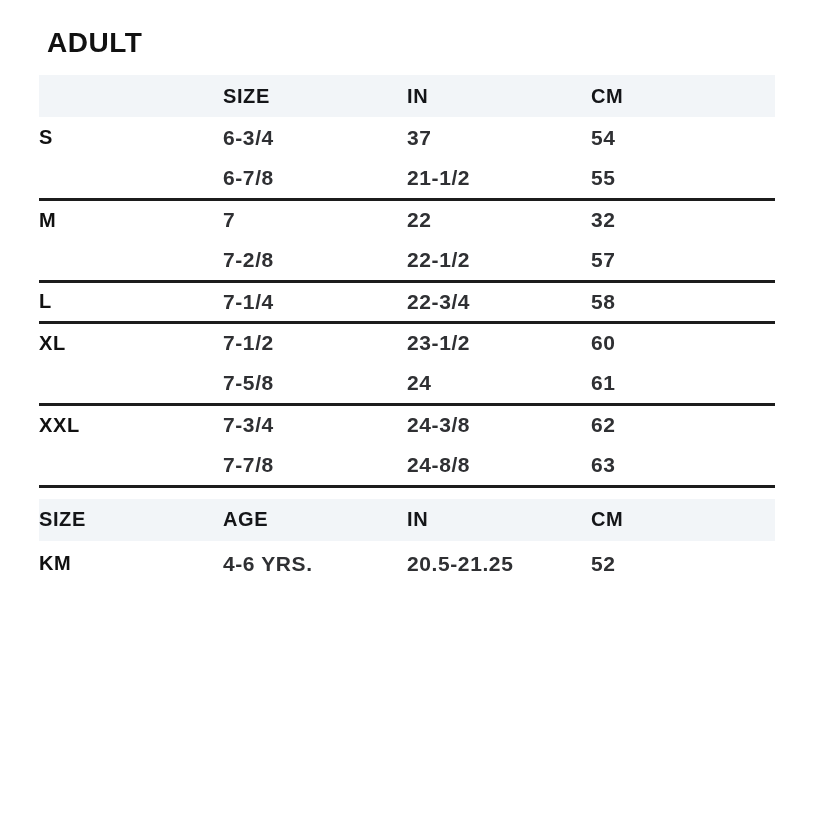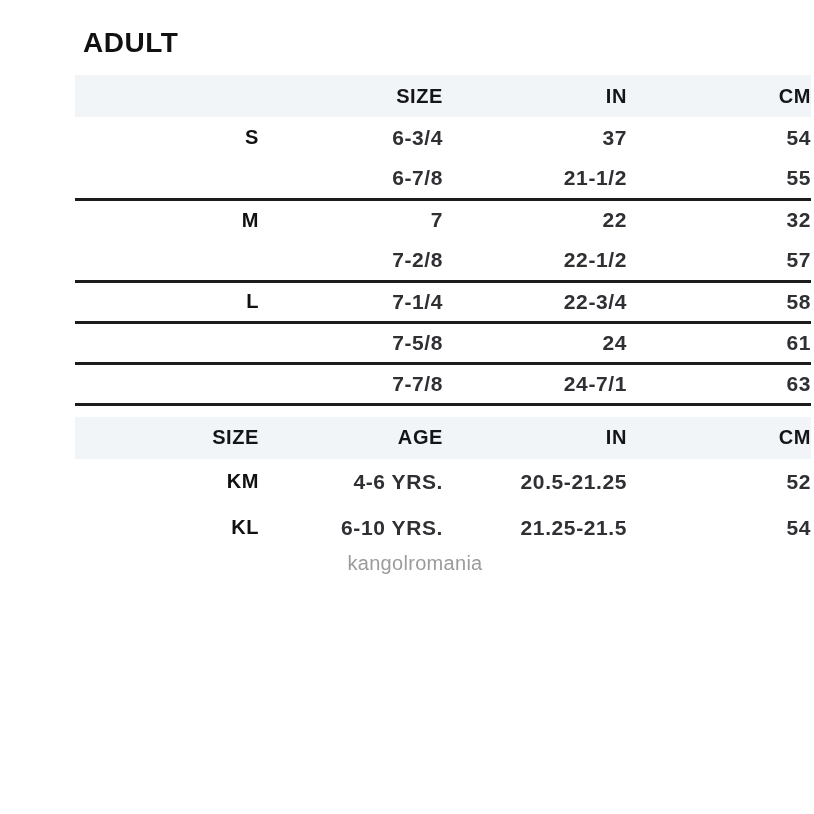--- a/index.html
+++ b/index.html
@@ -12,40 +12,40 @@
   * { box-sizing: border-box; }
   html, body { margin: 0; padding: 0; }
   body {
     width: 814px;
     height: 814px;
     background: #ffffff;
     overflow: hidden;
     font-family: "Liberation Sans", "DejaVu Sans", sans-serif;
     color: var(--ink);
   }
-  .page { padding: 0 59px; margin-left: 16px; }
+  .page { padding: 0 39px; }
   .section-heading {
     margin: 26px 0 0 8px;
     font-size: 28px;
     line-height: 34px;
     font-weight: 800;
     letter-spacing: 0.5px;
     color: #111111;
   }
   .section-heading.kids { margin-top: 20px; }
   table.size-table {
     width: 736px;
     border-collapse: collapse;
     table-layout: fixed;
   }
   table.adult { margin-top: 15px; }
   table.kids-table { margin-top: 11px; }
   th, td {
     width: 25%;
-    text-align: right;
+    text-align: left;
     vertical-align: middle;
     padding: 0;
   }
   thead tr { height: 42px; background: var(--band); }
   th {
     font-size: 20px;
     font-weight: 700;
     letter-spacing: 0.6px;
     color: var(--ink);
   }
@@ -120,31 +120,43 @@
     <tbody class="group">
       <tr>
         <td class="lbl">L</td>
         <td class="val">7-1/4</td>
         <td class="val">22-3/4</td>
         <td class="val">58</td>
       </tr>
     </tbody>
     <tbody class="group">
       <tr>
+        <td class="lbl">XL</td>
+        <td class="val">7-1/2</td>
+        <td class="val">23-1/2</td>
+        <td class="val">60</td>
+      </tr>
+      <tr>
         <td class="lbl"></td>
         <td class="val">7-5/8</td>
         <td class="val">24</td>
         <td class="val">61</td>
       </tr>
     </tbody>
     <tbody class="group">
       <tr>
+        <td class="lbl">XXL</td>
+        <td class="val">7-3/4</td>
+        <td class="val">24-3/8</td>
+        <td class="val">62</td>
+      </tr>
+      <tr>
         <td class="lbl"></td>
         <td class="val">7-7/8</td>
-        <td class="val">24-7/1</td>
+        <td class="val">24-8/8</td>
         <td class="val">63</td>
       </tr>
     </tbody>
   </table>
 
 
   <table class="size-table kids-table">
     <thead>
       <tr>
         <th>SIZE</th>
@@ -153,24 +165,17 @@
         <th>CM</th>
       </tr>
     </thead>
     <tbody>
       <tr>
         <td class="lbl">KM</td>
         <td class="val">4-6 YRS.</td>
         <td class="val">20.5-21.25</td>
         <td class="val">52</td>
       </tr>
-      <tr>
-        <td class="lbl">KL</td>
-        <td class="val">6-10 YRS.</td>
-        <td class="val">21.25-21.5</td>
-        <td class="val">54</td>
-      </tr>
     </tbody>
   </table>
 
-  <div class="footer">kangolromania</div>
 
 </div>
 
 </body></html>

